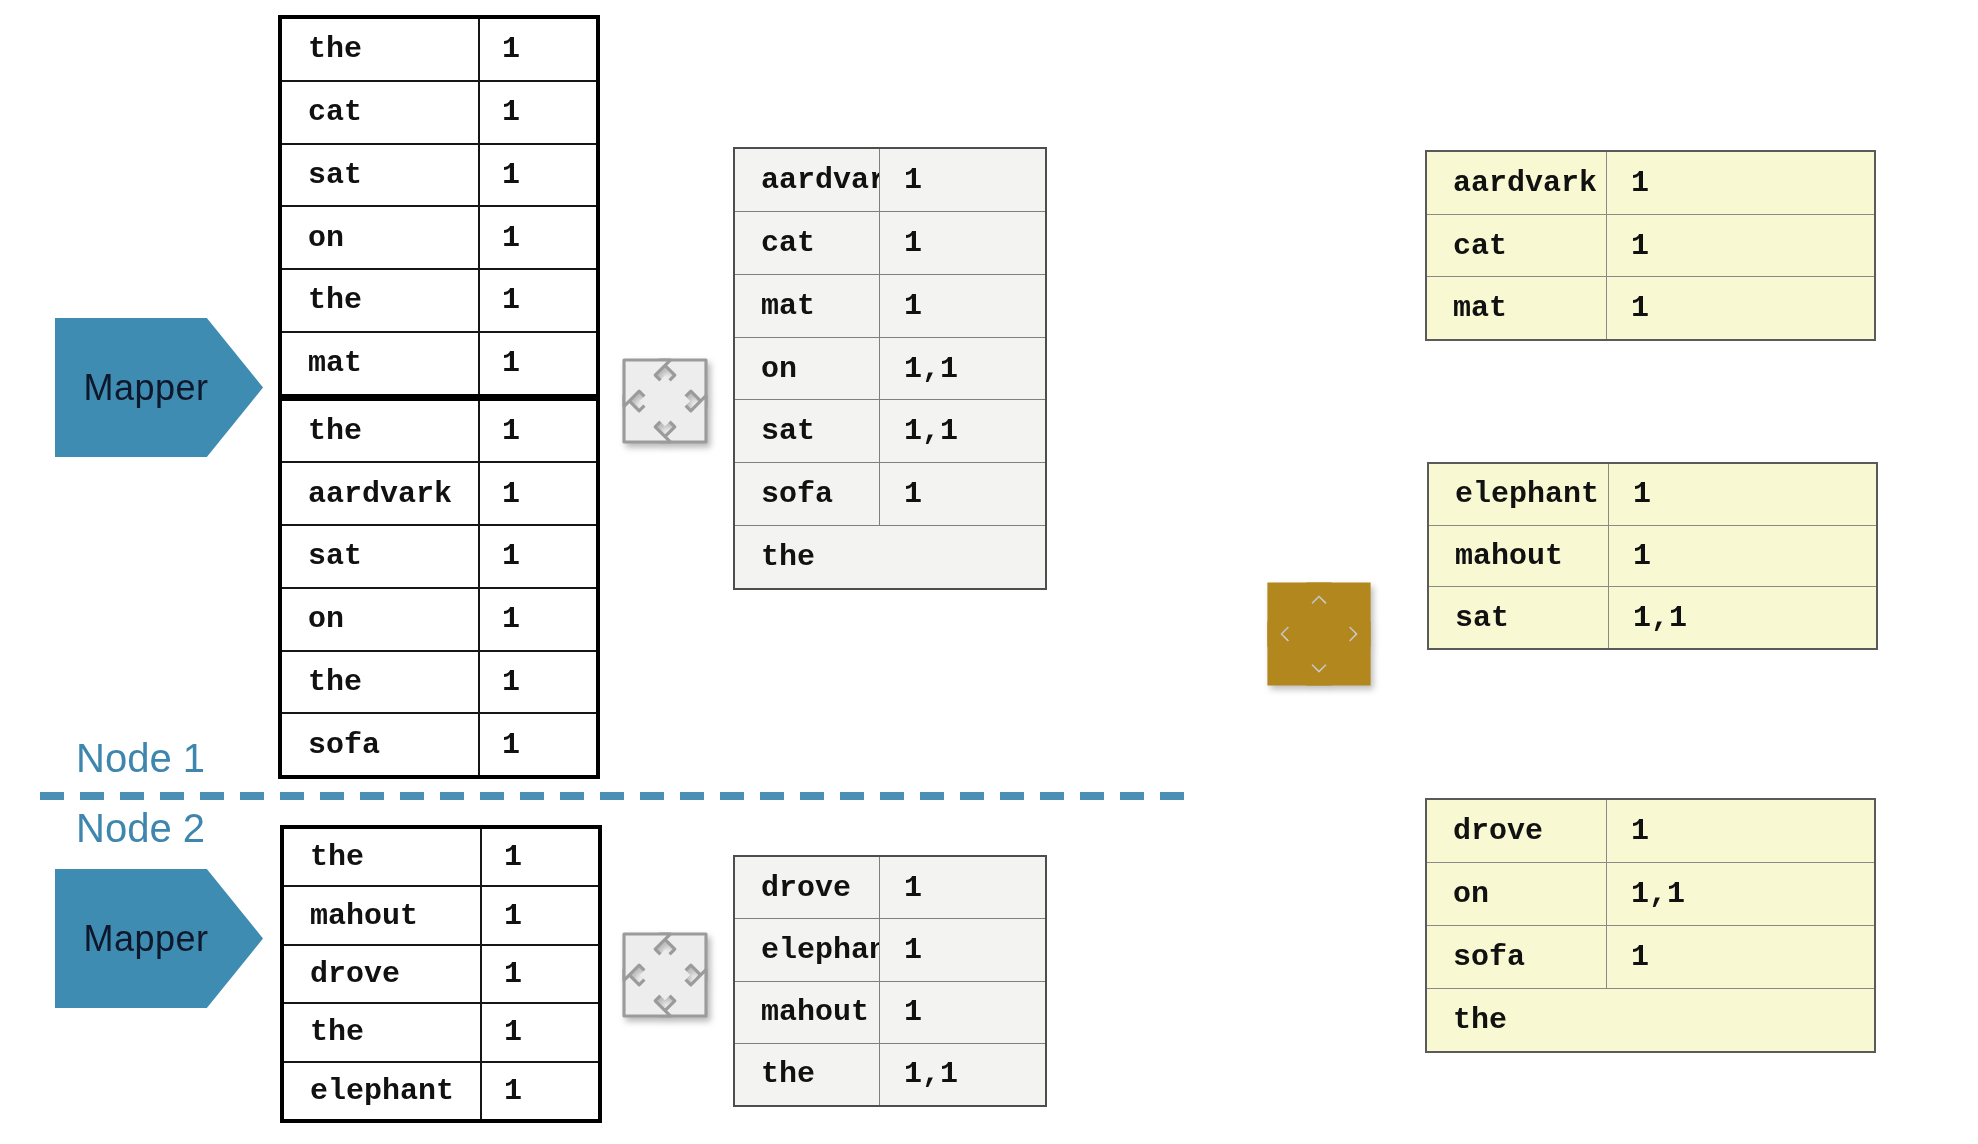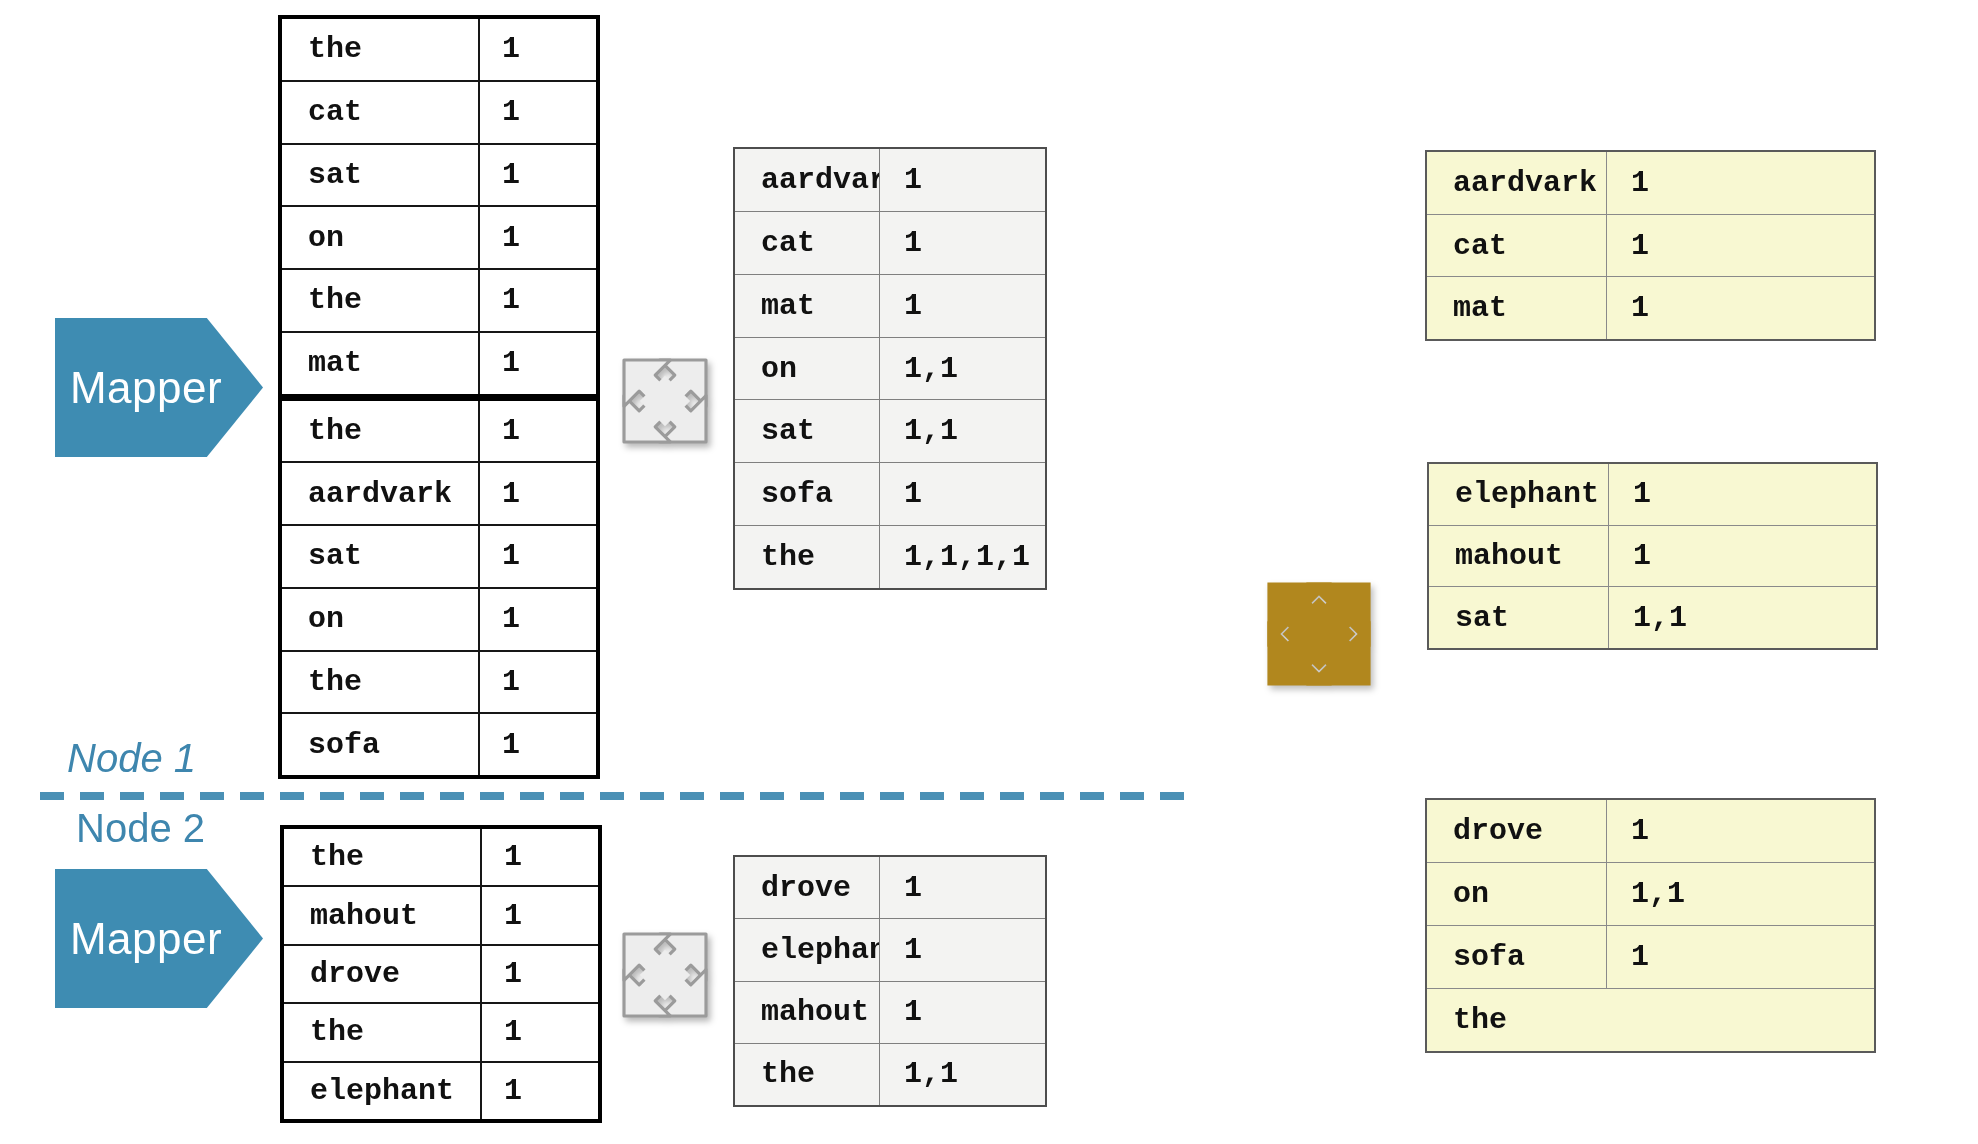--- a/index.html
+++ b/index.html
@@ -53,21 +53,21 @@
 
   
   .mapper{
     position:absolute;width:208px;height:139px;
     background:var(--mapper-blue,#3E8CB2);
     clip-path:polygon(0 0,73% 0,100% 50%,73% 100%,0 100%);
     display:flex;align-items:center;justify-content:center;
   }
   .mapper .mlabel{
     font-family:"Liberation Sans",sans-serif;
-    font-size:44px;color:#ffffff;letter-spacing:.5px;
+    font-size:36px;color:#0f172a;letter-spacing:.5px;
     padding-right:26px;
   }
 
   
   .node-label{
     position:absolute;
     font-family:"Liberation Sans",sans-serif;
     font-size:40px;line-height:44px;
     color:var(--node-label-blue,#3E86AE);
   }
@@ -170,21 +170,20 @@
       <div class="trow">
         <div class="cw">sat</div>
         <div class="cv">1,1</div>
       </div>
       <div class="trow">
         <div class="cw">sofa</div>
         <div class="cv">1</div>
       </div>
       <div class="trow">
         <div class="cw">the</div>
-        <div class="cv">1,1,1,1</div>
       </div>
     </div>
 
   <div class="kvtable t-reduce" style="left:1425px;top:150px;width:451px;height:191px;">
       <div class="trow">
         <div class="cw">aardvark</div>
         <div class="cv">1</div>
       </div>
       <div class="trow">
         <div class="cw">cat</div>
@@ -230,21 +229,21 @@
       </div>
       <div class="trow">
         <div class="cw">sofa</div>
         <div class="cv">1</div>
       </div>
       <div class="trow">
         <div class="cw">the</div>
       </div>
     </div>
 
-  <div class="node-label" style="left:67px;top:736px;font-style:italic;">Node 1</div>
+  <div class="node-label" style="left:76px;top:736px;">Node 1</div>
 
   <div class="node-divider" style="left:40px;top:792px;width:1145px;"></div>
 
   <div class="node-label" style="left:76px;top:806px;">Node 2</div>
 
   <div class="mapper" style="left:55px;top:869px;">
     <span class="mlabel">Mapper</span>
   </div>
 
   <div class="kvtable t-input" style="left:280px;top:825px;width:322px;height:298px;">

